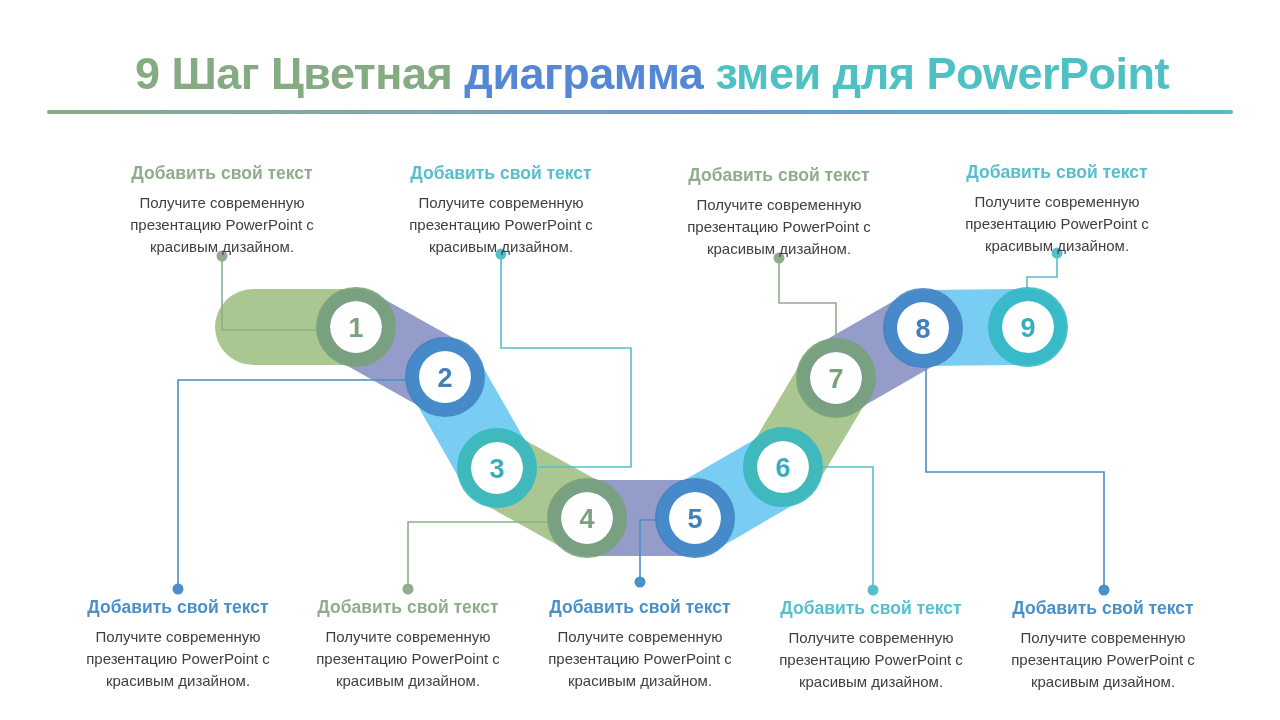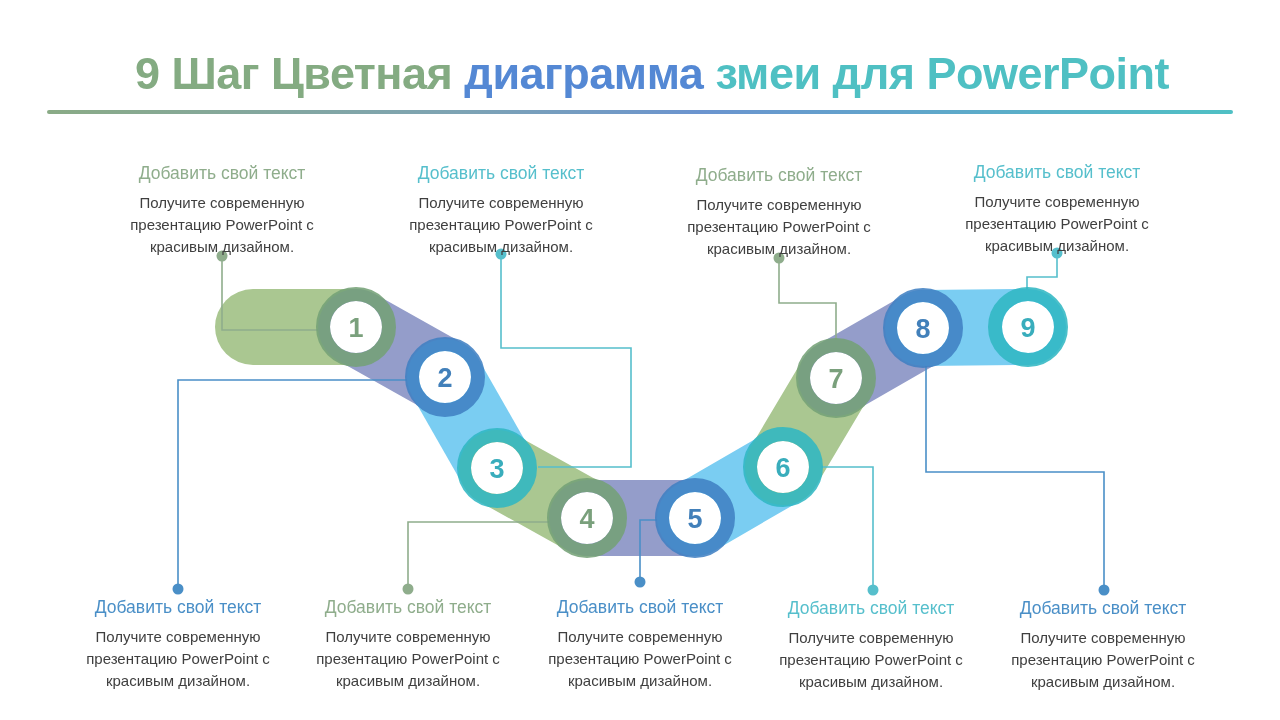--- a/index.html
+++ b/index.html
@@ -16,21 +16,21 @@
   }
   .t-green{color:#84ab82;}
   .t-blue{color:#5488d4;}
   .t-teal{color:#4fc0c3;}
   .divider{
     position:absolute;top:110px;left:47px;width:1186px;height:4px;border-radius:2px;
     background:linear-gradient(90deg,#8aab86 0%,#7da3b4 35%,#6b94cf 55%,#4fc0c4 100%);
   }
   
   .block{position:absolute;width:230px;text-align:center;}
-  .block .head{font-size:17.5px;font-weight:normal;margin:0 0 6px 0;line-height:1.2;}
+  .block .head{font-size:17.5px;font-weight:bold;margin:0 0 6px 0;line-height:1.2;}
   .block .body{font-size:15px;color:#3f3f3f;line-height:1.45;margin:8px;}
   .h-green{color:#8fad8c;}
   .h-teal{color:#56bfcc;}
   .h-blue{color:#4a8fc7;}
   
   .t1{left:107px;top:163px;} .t2{left:386px;top:163px;}
   .t3{left:664px;top:165px;} .t4{left:942px;top:162px;}
   .b1{left:63px; top:597px;} .b2{left:293px;top:597px;}
   .b3{left:525px;top:597px;} .b4{left:756px;top:598px;}
   .b5{left:988px;top:598px;}

